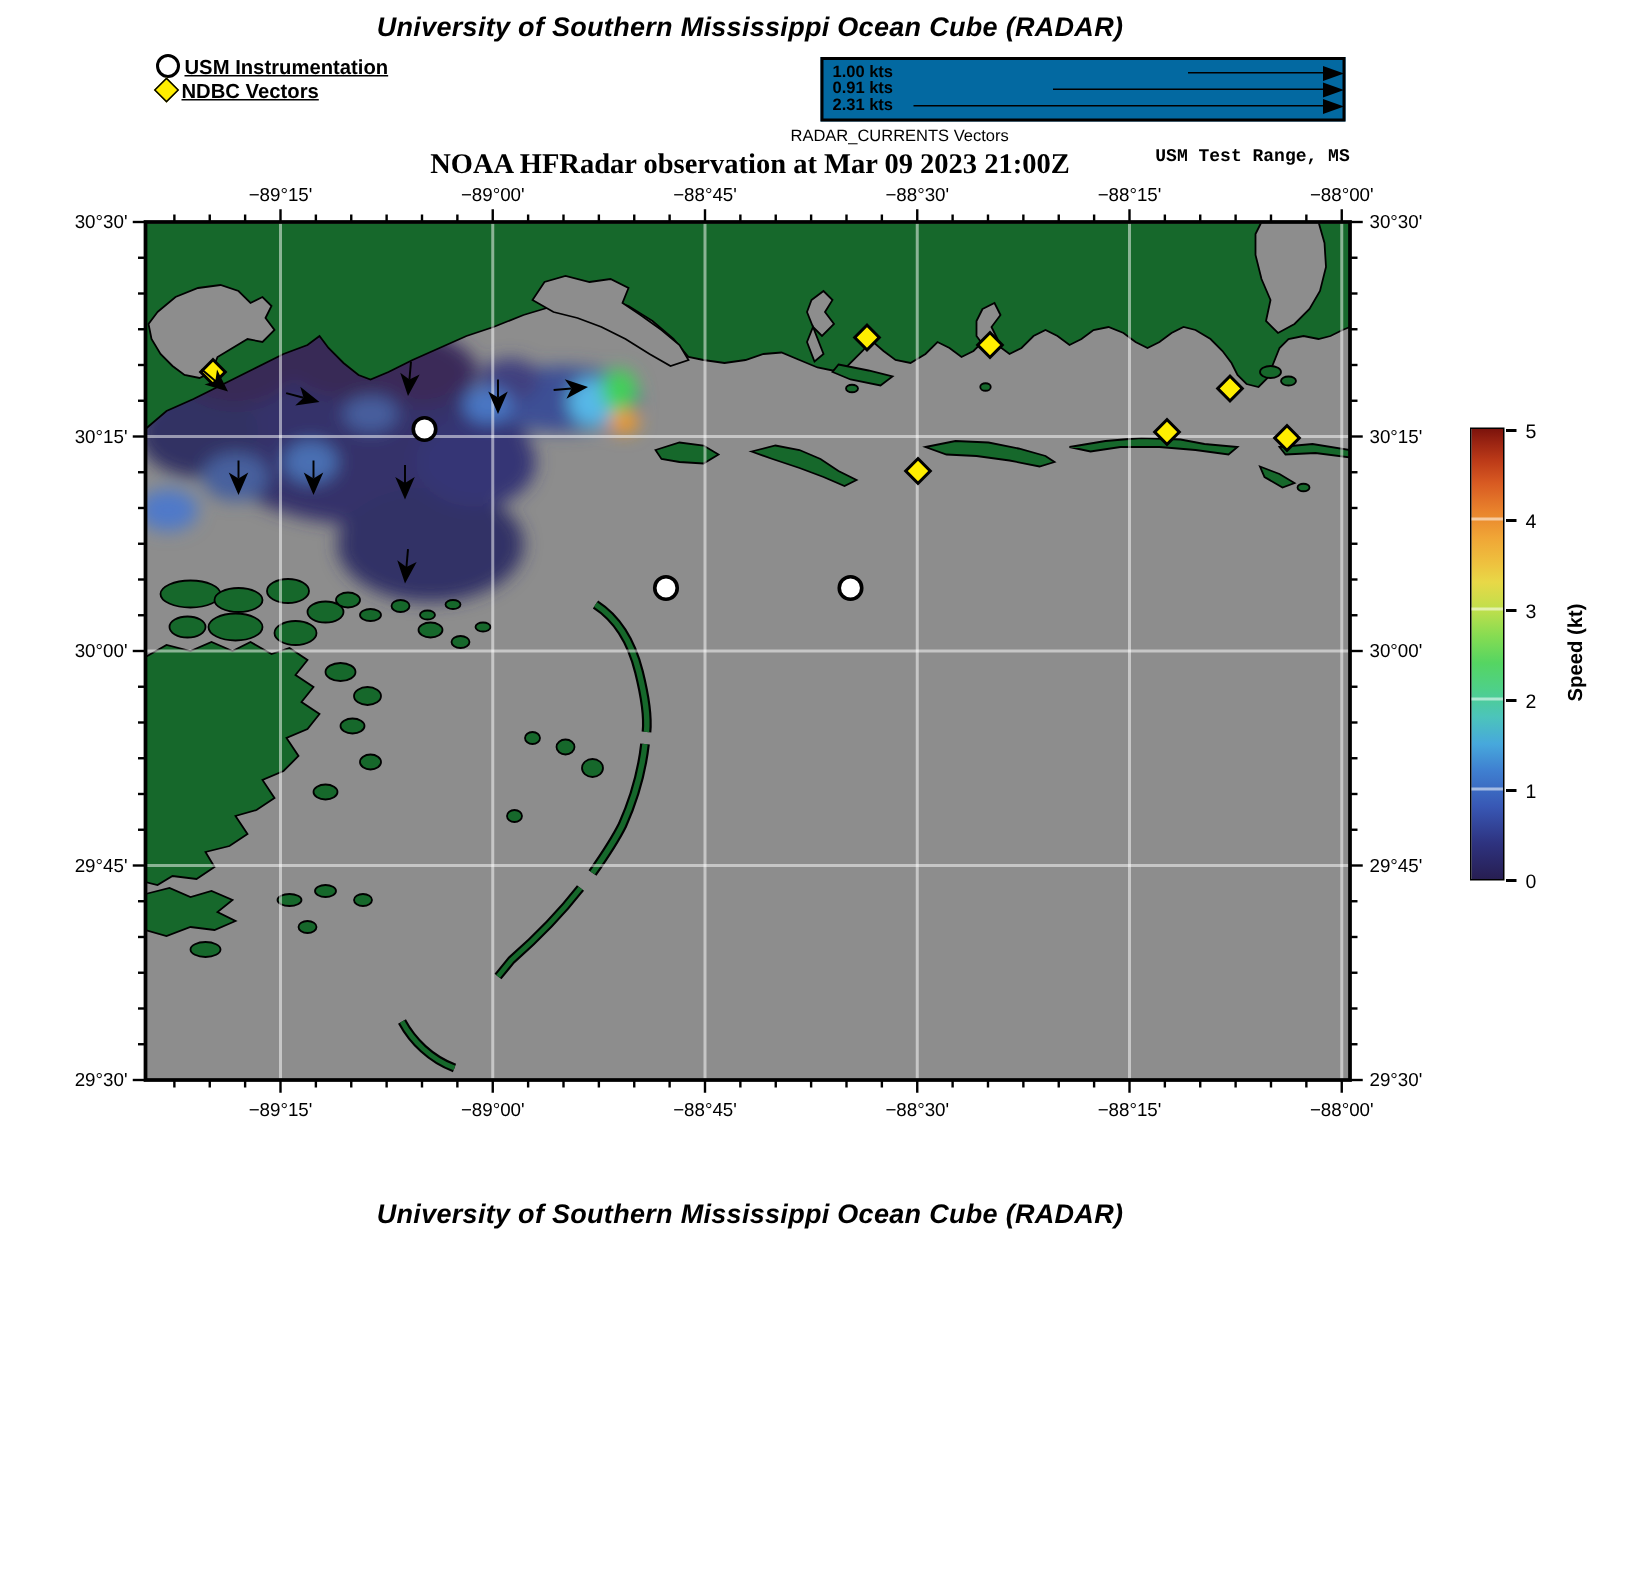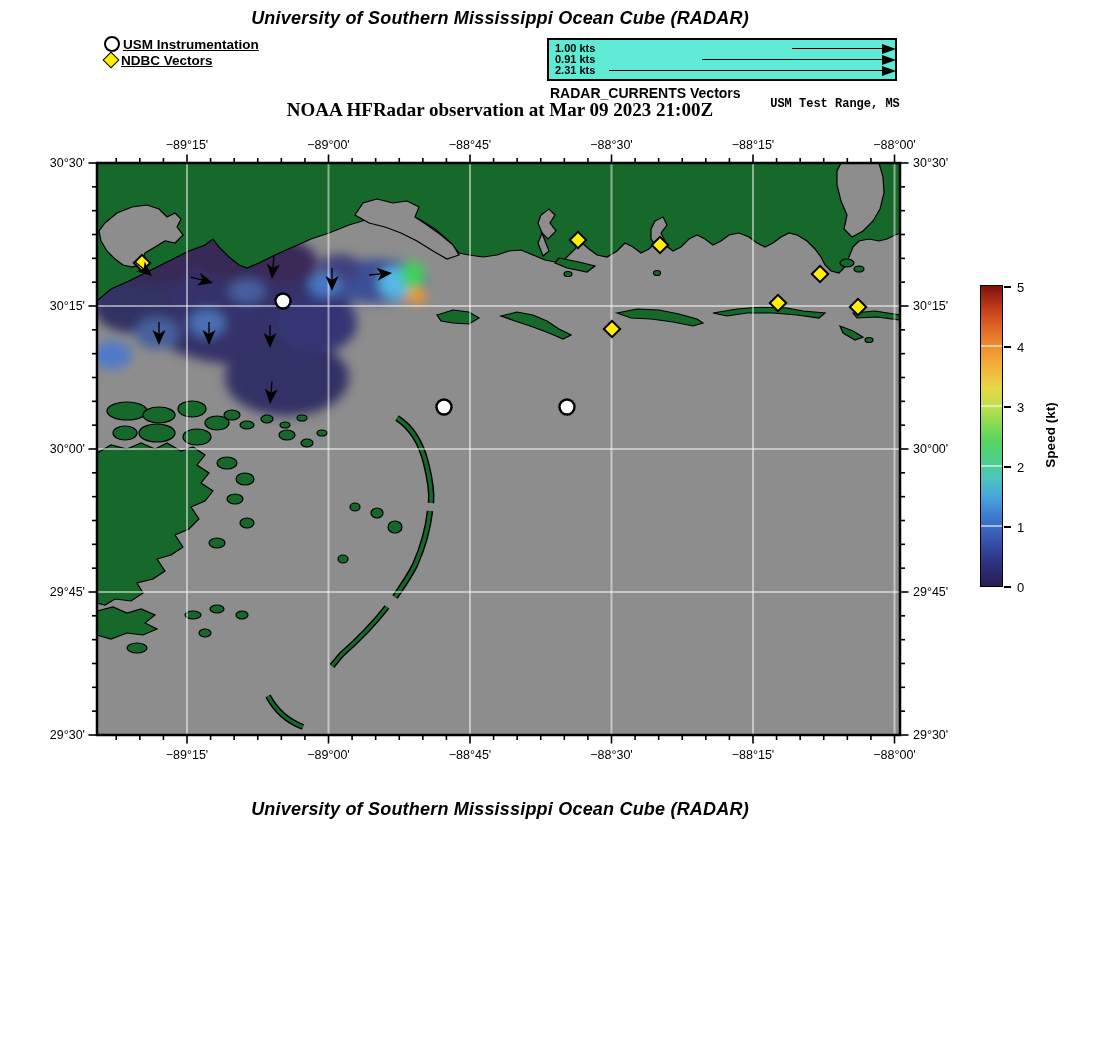--- a/index.html
+++ b/index.html
@@ -6,28 +6,28 @@
   body{width:1100px;height:1050px;position:relative;font-family:"Liberation Sans",sans-serif;color:#000;overflow:hidden;}
   .abs{position:absolute;}
   .title{left:0;width:1000px;text-align:center;font-weight:bold;font-size:18px;letter-spacing:0.2px;font-style:italic;}
   #top-title{top:8px;}
   #bottom-title{top:799px;}
   #legend{left:104px;top:36px;}
   .legend-row{display:flex;align-items:center;height:16px;}
   .legend-circle{width:12px;height:12px;border:2.2px solid #000;border-radius:50%;background:#fff;margin-right:3px;flex:0 0 auto;}
   .legend-diamond{width:10px;height:10px;border:1.8px solid #000;background:#ffee00;transform:rotate(45deg);margin:1px 4px 1px 1px;flex:0 0 auto;}
   .legend-label{font-weight:bold;font-size:13.5px;white-space:nowrap;text-decoration:underline;}
-  #vector-box{left:547px;top:38px;width:350px;height:43px;border:2.5px solid #000;background:#5eead4;box-sizing:border-box;}
+  #vector-box{left:547px;top:38px;width:350px;height:43px;border:2.5px solid #000;background:#0369a1;box-sizing:border-box;}
   .vrow-label{position:absolute;left:6px;font-weight:bold;font-size:11px;line-height:11px;white-space:nowrap;}
   .vrow-line{position:absolute;height:1.4px;background:#000;}
   .vrow-arrow{position:absolute;width:0;height:0;border-left:14px solid #000;border-top:5px solid transparent;border-bottom:5px solid transparent;}
-  #vector-caption{left:550px;top:85px;font-weight:bold;font-size:14px;white-space:nowrap;}
+  #vector-caption{left:527px;top:85px;font-weight:normal;font-size:11px;white-space:nowrap;}
   #obs-title{left:200px;top:99px;width:600px;text-align:center;font-family:"Liberation Serif",serif;font-weight:bold;font-size:19px;white-space:nowrap;}
   #range-label{left:745px;top:97px;width:180px;text-align:center;font-family:Liberation Mono, monospace;font-weight:bold;font-size:12px;white-space:nowrap;}
-  #map-wrap{left:97px;top:148px;width:803px;height:572px;margin-top:15px;}
+  #map-wrap{left:97px;top:148px;width:803px;height:572px;}
   #map-svg{overflow:visible;display:block;}
   #colorbar-wrap{left:980px;top:285px;width:160px;height:320px;}
   #colorbar{position:absolute;left:0;top:0;width:21px;height:300px;border:1.8px solid #000;}
   .cbar-line{position:absolute;left:0;width:21px;height:1.5px;background:rgba(255,255,255,0.55);}
   .cbar-tick{position:absolute;width:7px;height:1.8px;background:#000;left:24px;}
   .cbar-ticklabel{position:absolute;left:37px;font-size:13px;line-height:13px;}
   #cbar-label{position:absolute;left:70px;top:150px;transform:translate(-50%,-50%) rotate(-90deg);font-weight:bold;font-size:13.5px;white-space:nowrap;}
   text{font-family:"Liberation Sans",sans-serif;}
 </style>
 </head>

